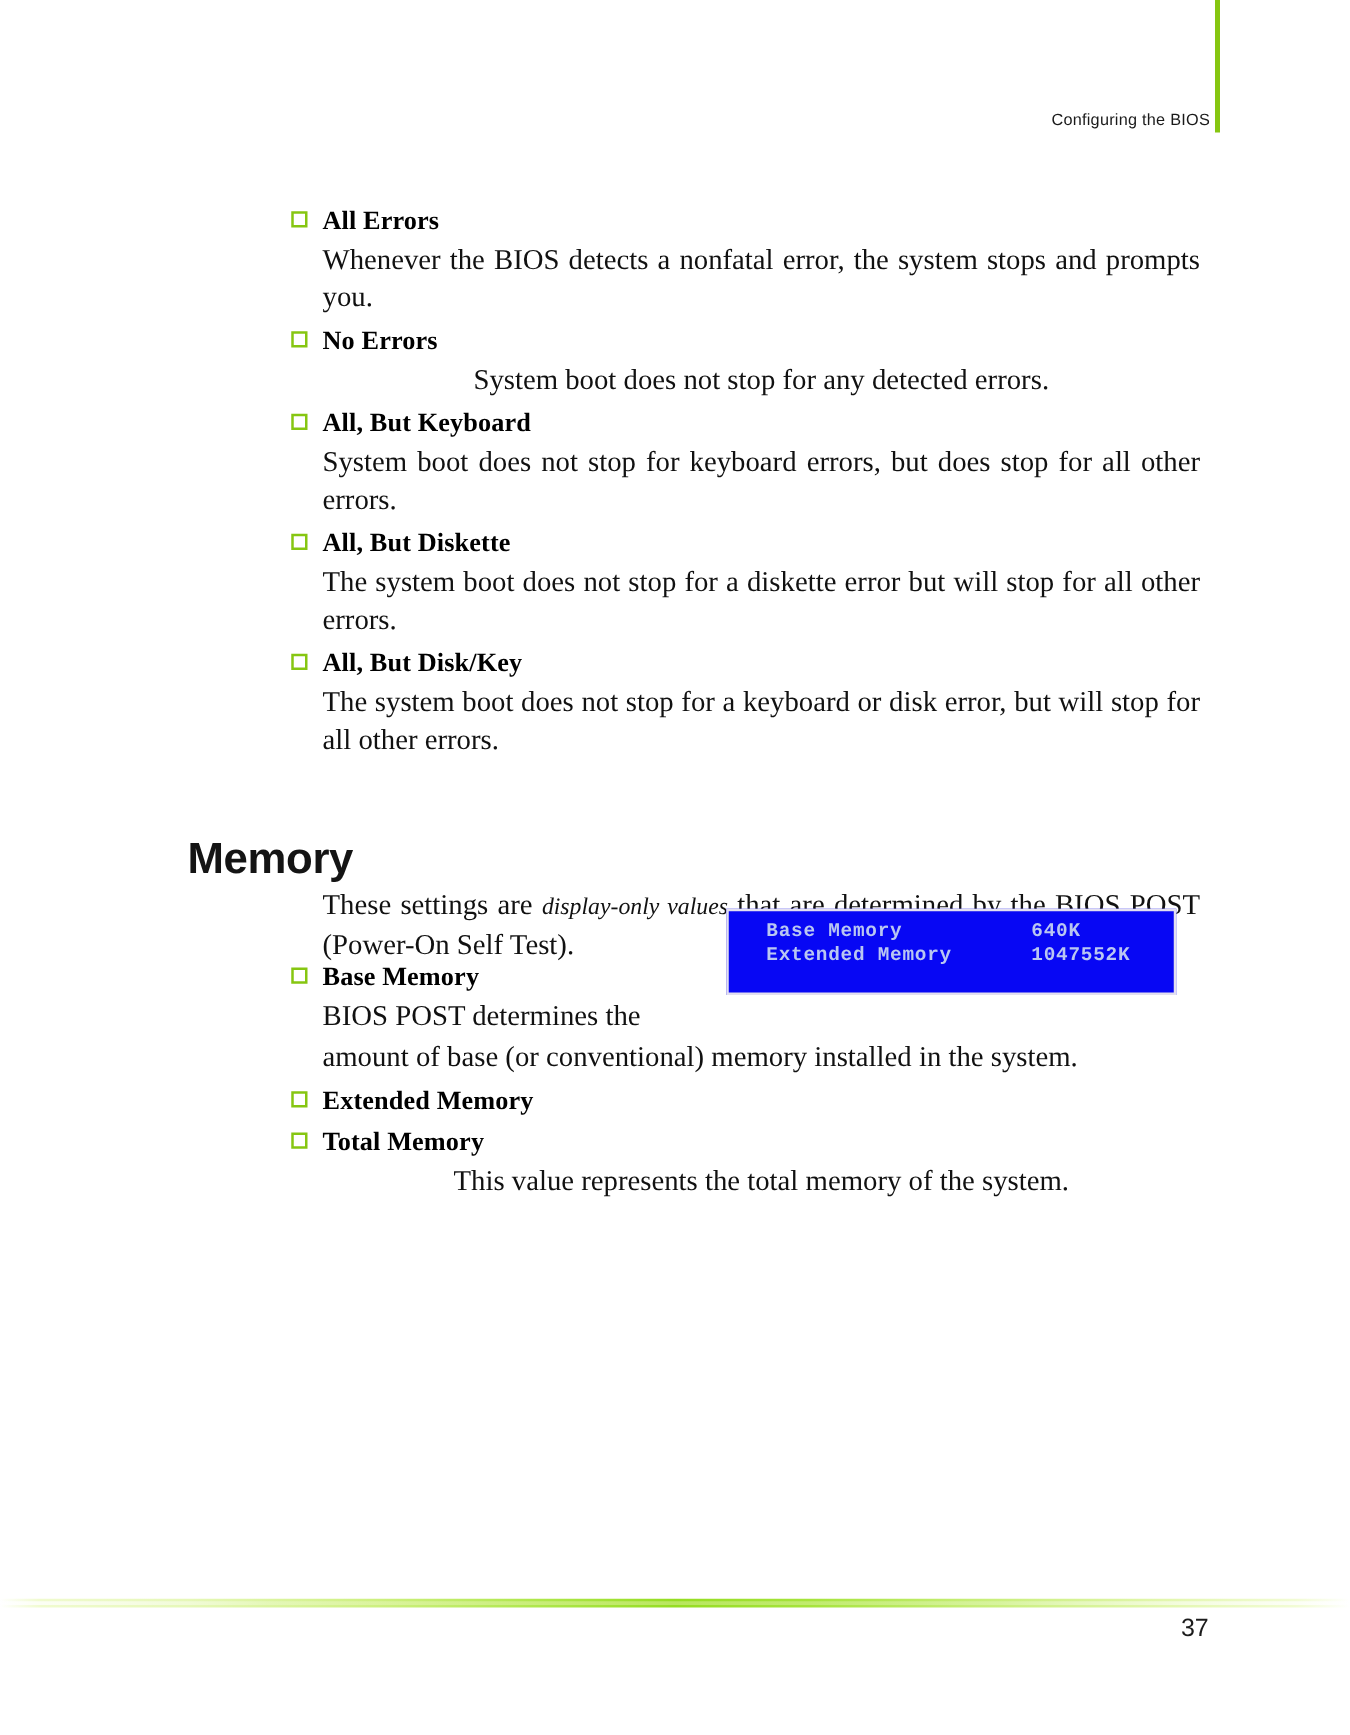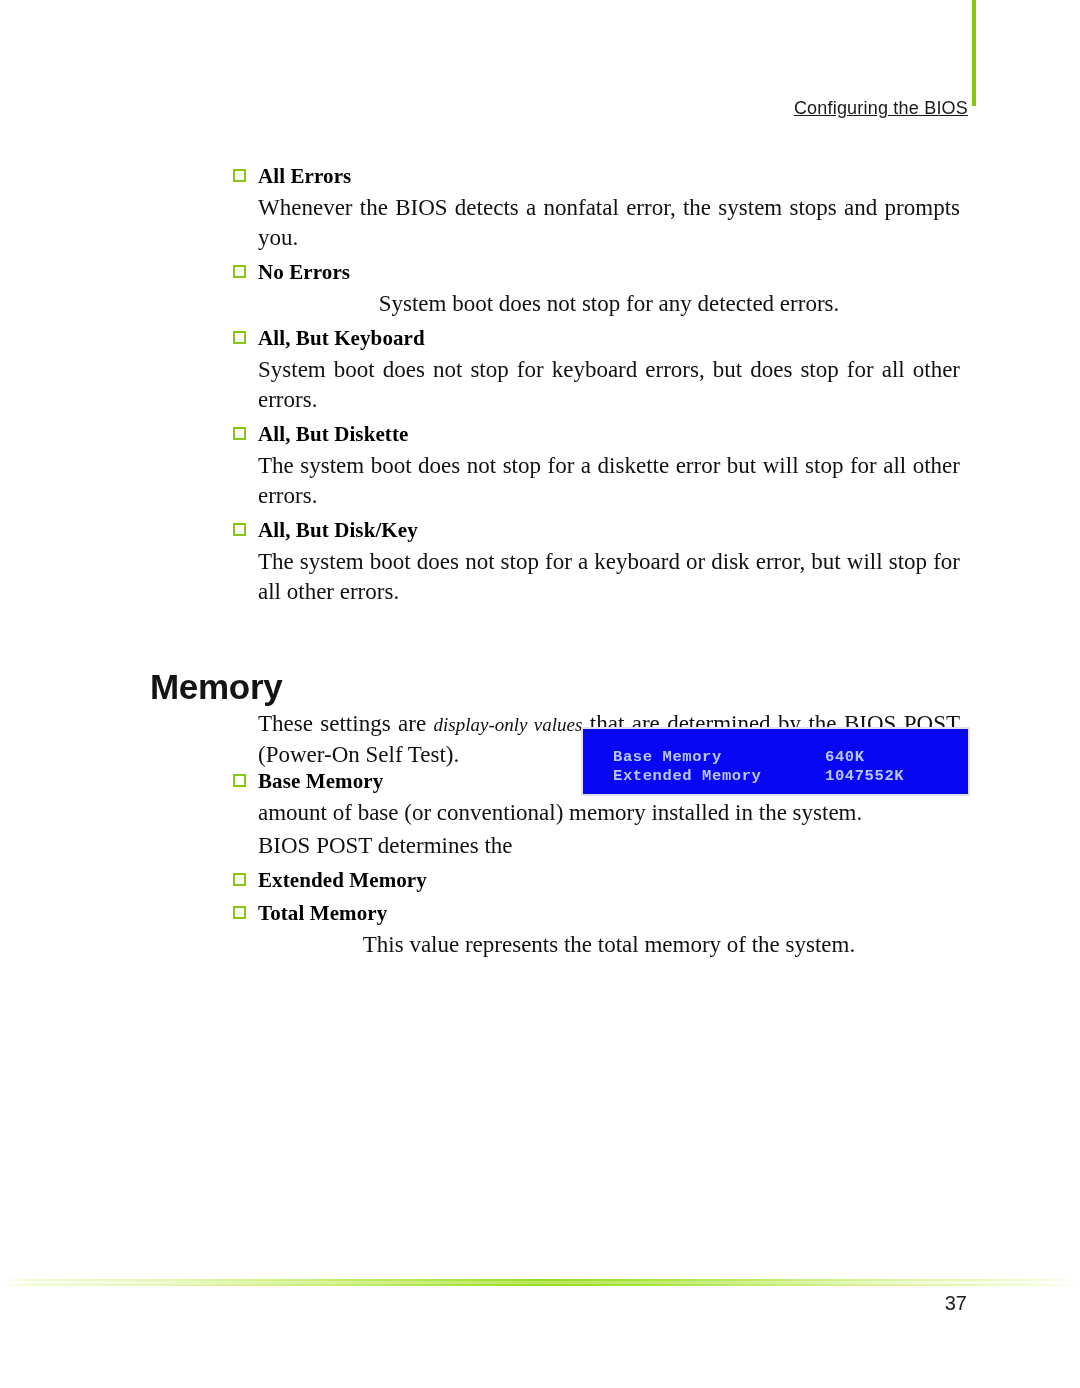--- a/index.html
+++ b/index.html
@@ -23,27 +23,26 @@
     position: absolute;
     left: 972px;
     top: 0px;
     width: 4px;
     height: 106px;
     background: #86c611;
   }
   .header-title {
     position: absolute;
     right: 112px;
-    top: 98px;
+    top: 88px;
     font-family: "Liberation Sans", "DejaVu Sans", sans-serif;
-    font-size: 18px;
+    font-size: 13px;
     letter-spacing: 0.2px;
     color: #1a1a1a;
     white-space: nowrap;
-    text-decoration: underline;
   }
 
   
   .content {
     position: absolute;
     left: 232px;
     top: 160px;
     width: 728px;
   }
 
@@ -122,26 +121,26 @@
     width: 728px;
   }
   
   .para.short { width: 330px; text-align: left; }
 
   
   .bios-box {
     position: absolute;
     left: 581px;
     top: 727px;
-    width: 389px;
+    width: 360px;
     height: 69px;
     background: #0707f4;
     border: 2px solid #e2dff0;
     box-sizing: border-box;
-    padding: 19px 0 0 30px;
+    padding: 7px 0 0 30px;
     font-family: "Liberation Mono", "DejaVu Sans Mono", monospace;
     font-size: 15.5px;
     line-height: 19px;
     letter-spacing: 0.6px;
     color: #b9c6f2;
     font-weight: bold;
   }
   .bios-row {
     display: block;
     white-space: pre;
@@ -242,22 +241,22 @@
   <span class="bios-row"><span class="bios-label">Base Memory</span><span class="bios-value">640K</span></span>
   <span class="bios-row"><span class="bios-label">Extended Memory</span><span class="bios-value">1047552K</span></span>
 </div>
 
 <div class="mem-body">
 
   <div class="opt">
     <span class="bullet"></span>
     <span>Base Memory</span>
   </div>
+  <p class="para short">BIOS POST determines the</p>
   <p class="para">amount of base (or conventional) memory installed in the system.</p>
-  <p class="para short">BIOS POST determines the</p>
 
   <div class="opt">
     <span class="bullet"></span>
     <span>Extended Memory</span>
   </div>
 
   <div class="opt">
     <span class="bullet"></span>
     <span>Total Memory</span>
   </div>

